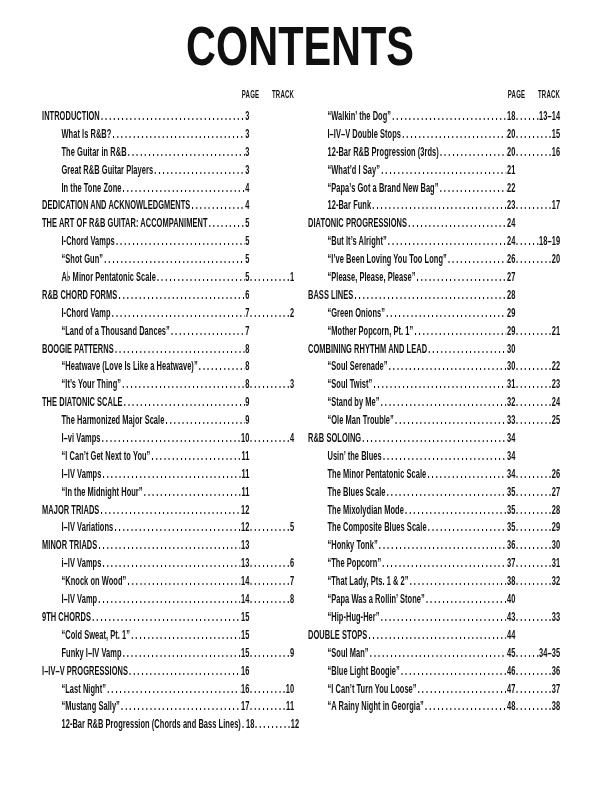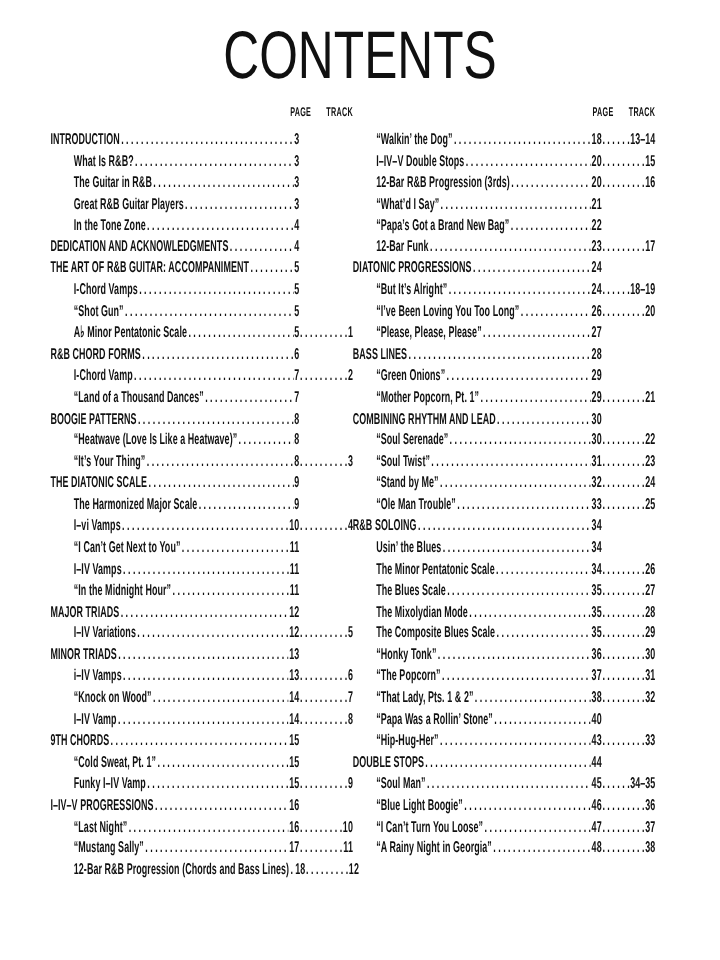--- a/index.html
+++ b/index.html
@@ -4,27 +4,27 @@
 <style>
   html,body{margin:0;padding:0;}
   body{
     width:600px;height:800px;background:#ffffff;
     font-family:"Liberation Sans",sans-serif;
     font-weight:bold;color:#101010;overflow:hidden;
   }
   .sheet{width:600px;height:800px;position:relative;background:#ffffff;}
   h1.pagetitle{
     margin:20px 0 0;text-align:center;
-    font-size:56px;line-height:52px;font-weight:normal;letter-spacing:0px;
+    font-size:56px;line-height:52px;font-weight:bold;letter-spacing:0px;
   }
   h1.pagetitle .squeeze{
     display:inline-block;transform:scaleX(0.74);transform-origin:50% 50%;
     white-space:nowrap;
   }
-  .cols{display:flex;margin:16px 0 0 42px;}
+  .cols{display:flex;margin:16px 0 0 42px;gap:14px;}
   .col{width:252px;flex:none;}
   .colinner{
     width:440px;transform:scaleX(0.573);transform-origin:0 0;
     font-size:13px;letter-spacing:0.1px;
   }
   .hdr{
     display:flex;justify-content:flex-end;align-items:baseline;gap:22px;
     height:16px;margin-bottom:4px;font-size:10.5px;letter-spacing:0.4px;
   }
   .row{display:flex;align-items:baseline;height:17.9px;white-space:nowrap;}

